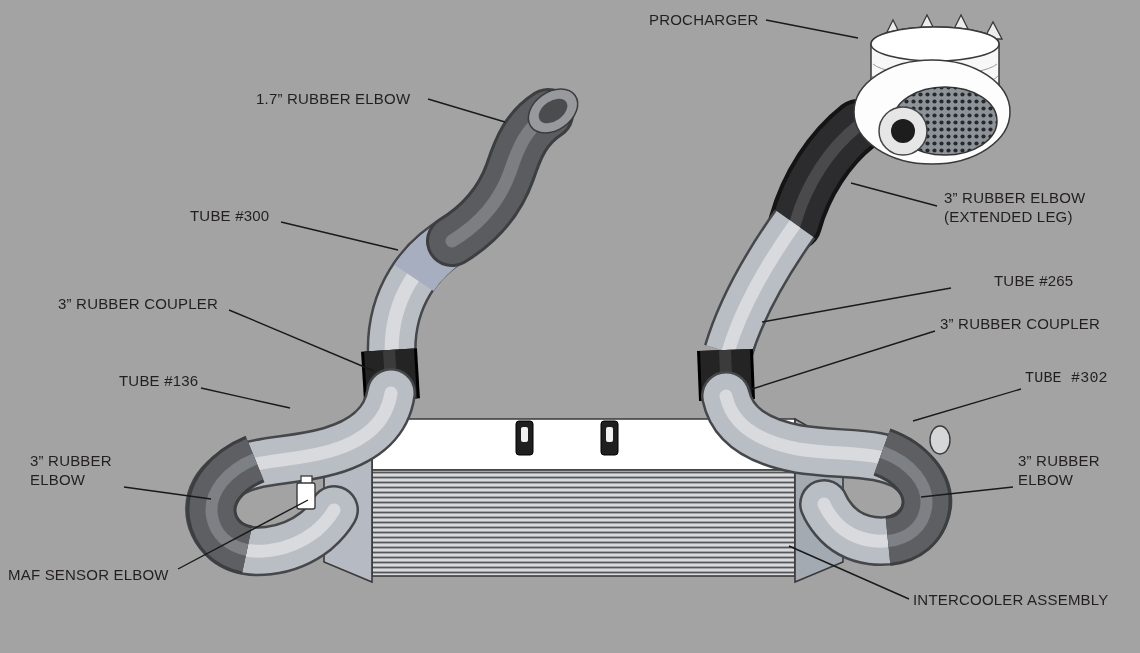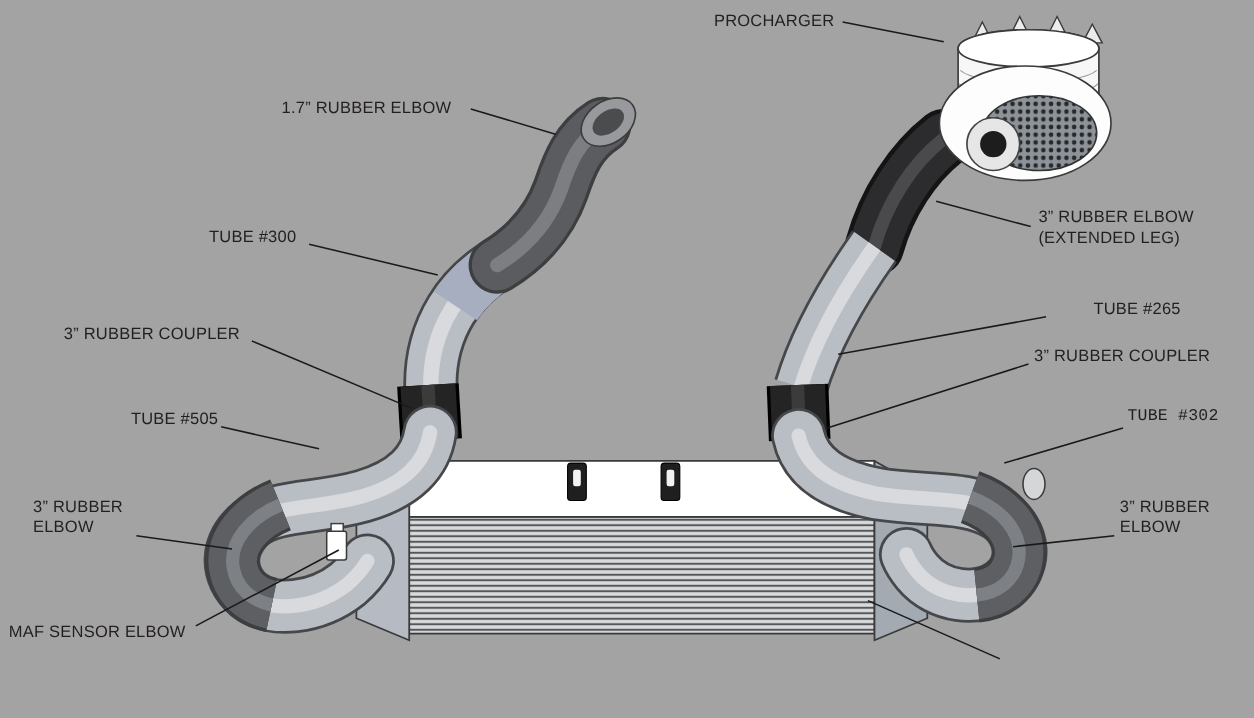--- a/index.html
+++ b/index.html
@@ -160,25 +160,26 @@
       <line x1="1021" y1="389" x2="913" y2="421"></line>
       <line x1="1013" y1="487" x2="921" y2="497"></line>
       <line x1="909" y1="599" x2="789" y2="546"></line>
     </g>
   </svg>
 
   <div class="label" style="left:649px;top:11px;">PROCHARGER</div>
   <div class="label" style="left:256px;top:90px;">1.7” RUBBER ELBOW</div>
   <div class="label" style="left:190px;top:207px;">TUBE #300</div>
   <div class="label" style="left:58px;top:295px;">3” RUBBER COUPLER</div>
-  <div class="label" style="left:119px;top:372px;">TUBE #505</div>
+  <div class="label" style="left:119px;top:372px;">TUBE #136</div>
   <div class="label center" style="left:30px;top:452px;width:95px;">3” RUBBER
 ELBOW</div>
   <div class="label" style="left:8px;top:566px;">MAF SENSOR ELBOW</div>
   <div class="label" style="left:944px;top:189px;">3” RUBBER ELBOW
 (EXTENDED LEG)</div>
   <div class="label" style="left:958px;top:272px;margin-left:36px;">TUBE #265</div>
   <div class="label" style="left:940px;top:315px;">3” RUBBER COUPLER</div>
   <div class="label" style="left:1025px;top:370px;font-family:Liberation Mono, monospace;">TUBE #302</div>
   <div class="label center" style="left:1018px;top:452px;width:92px;">3” RUBBER
 ELBOW</div>
+  <div class="label" style="left:913px;top:591px;">INTERCOOLER ASSEMBLY</div>
 
 </div>
 
 </body></html>

